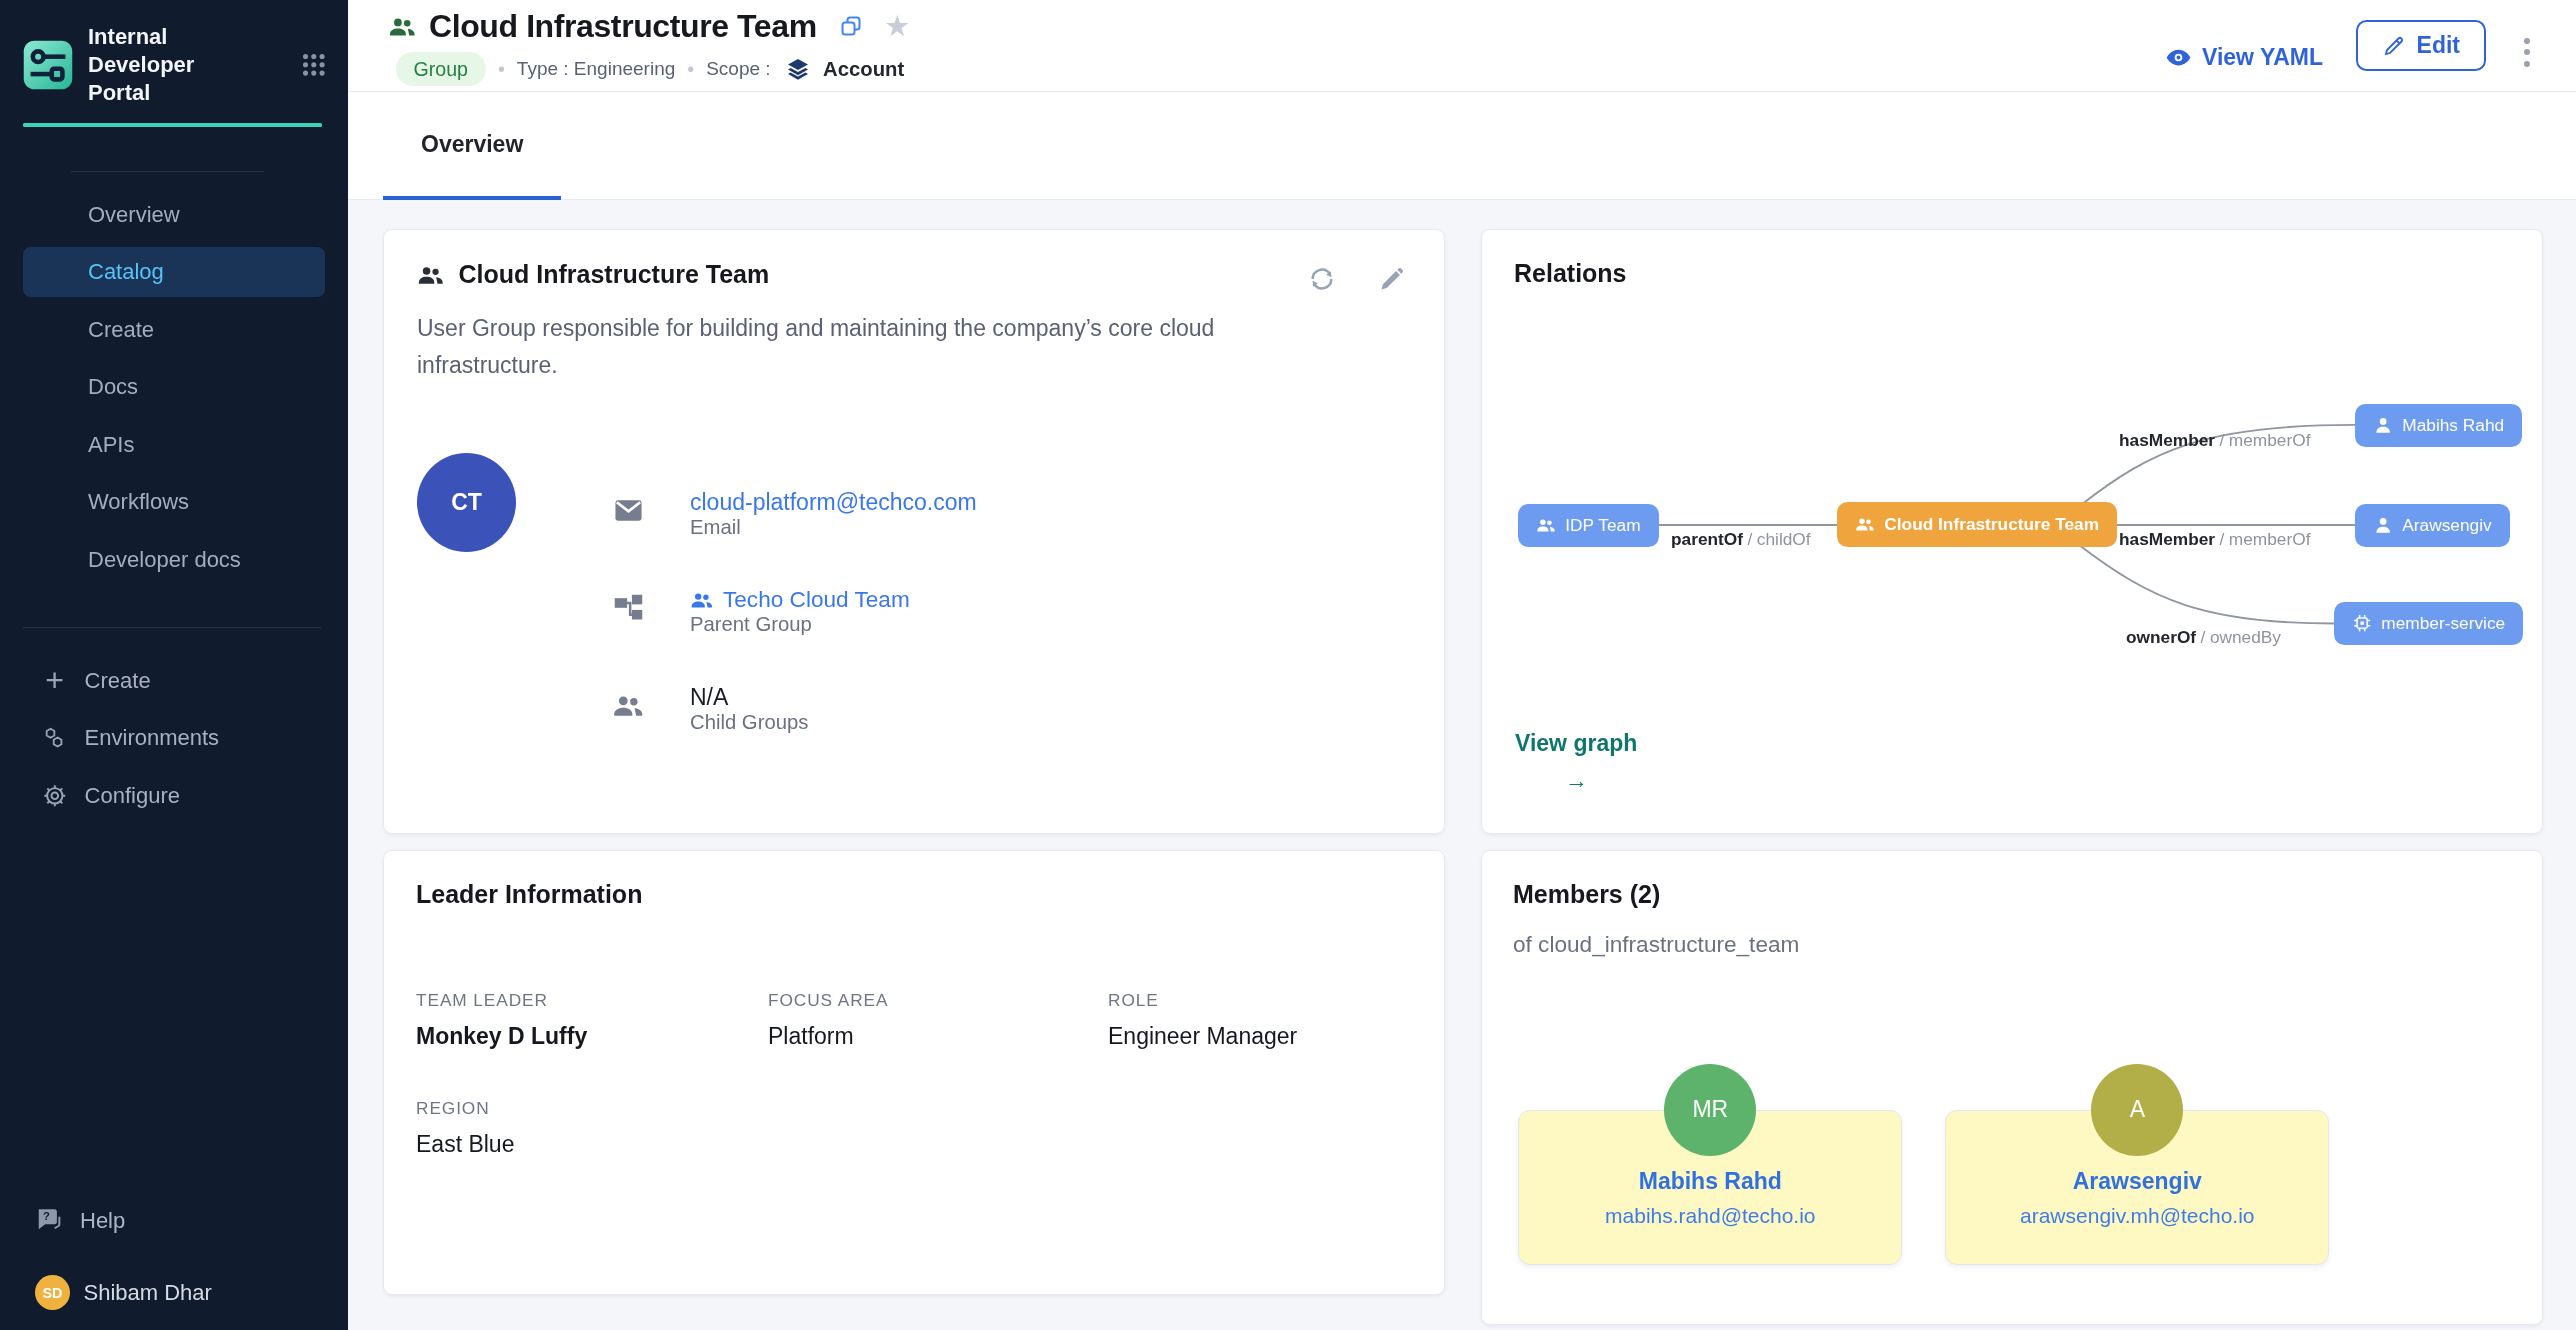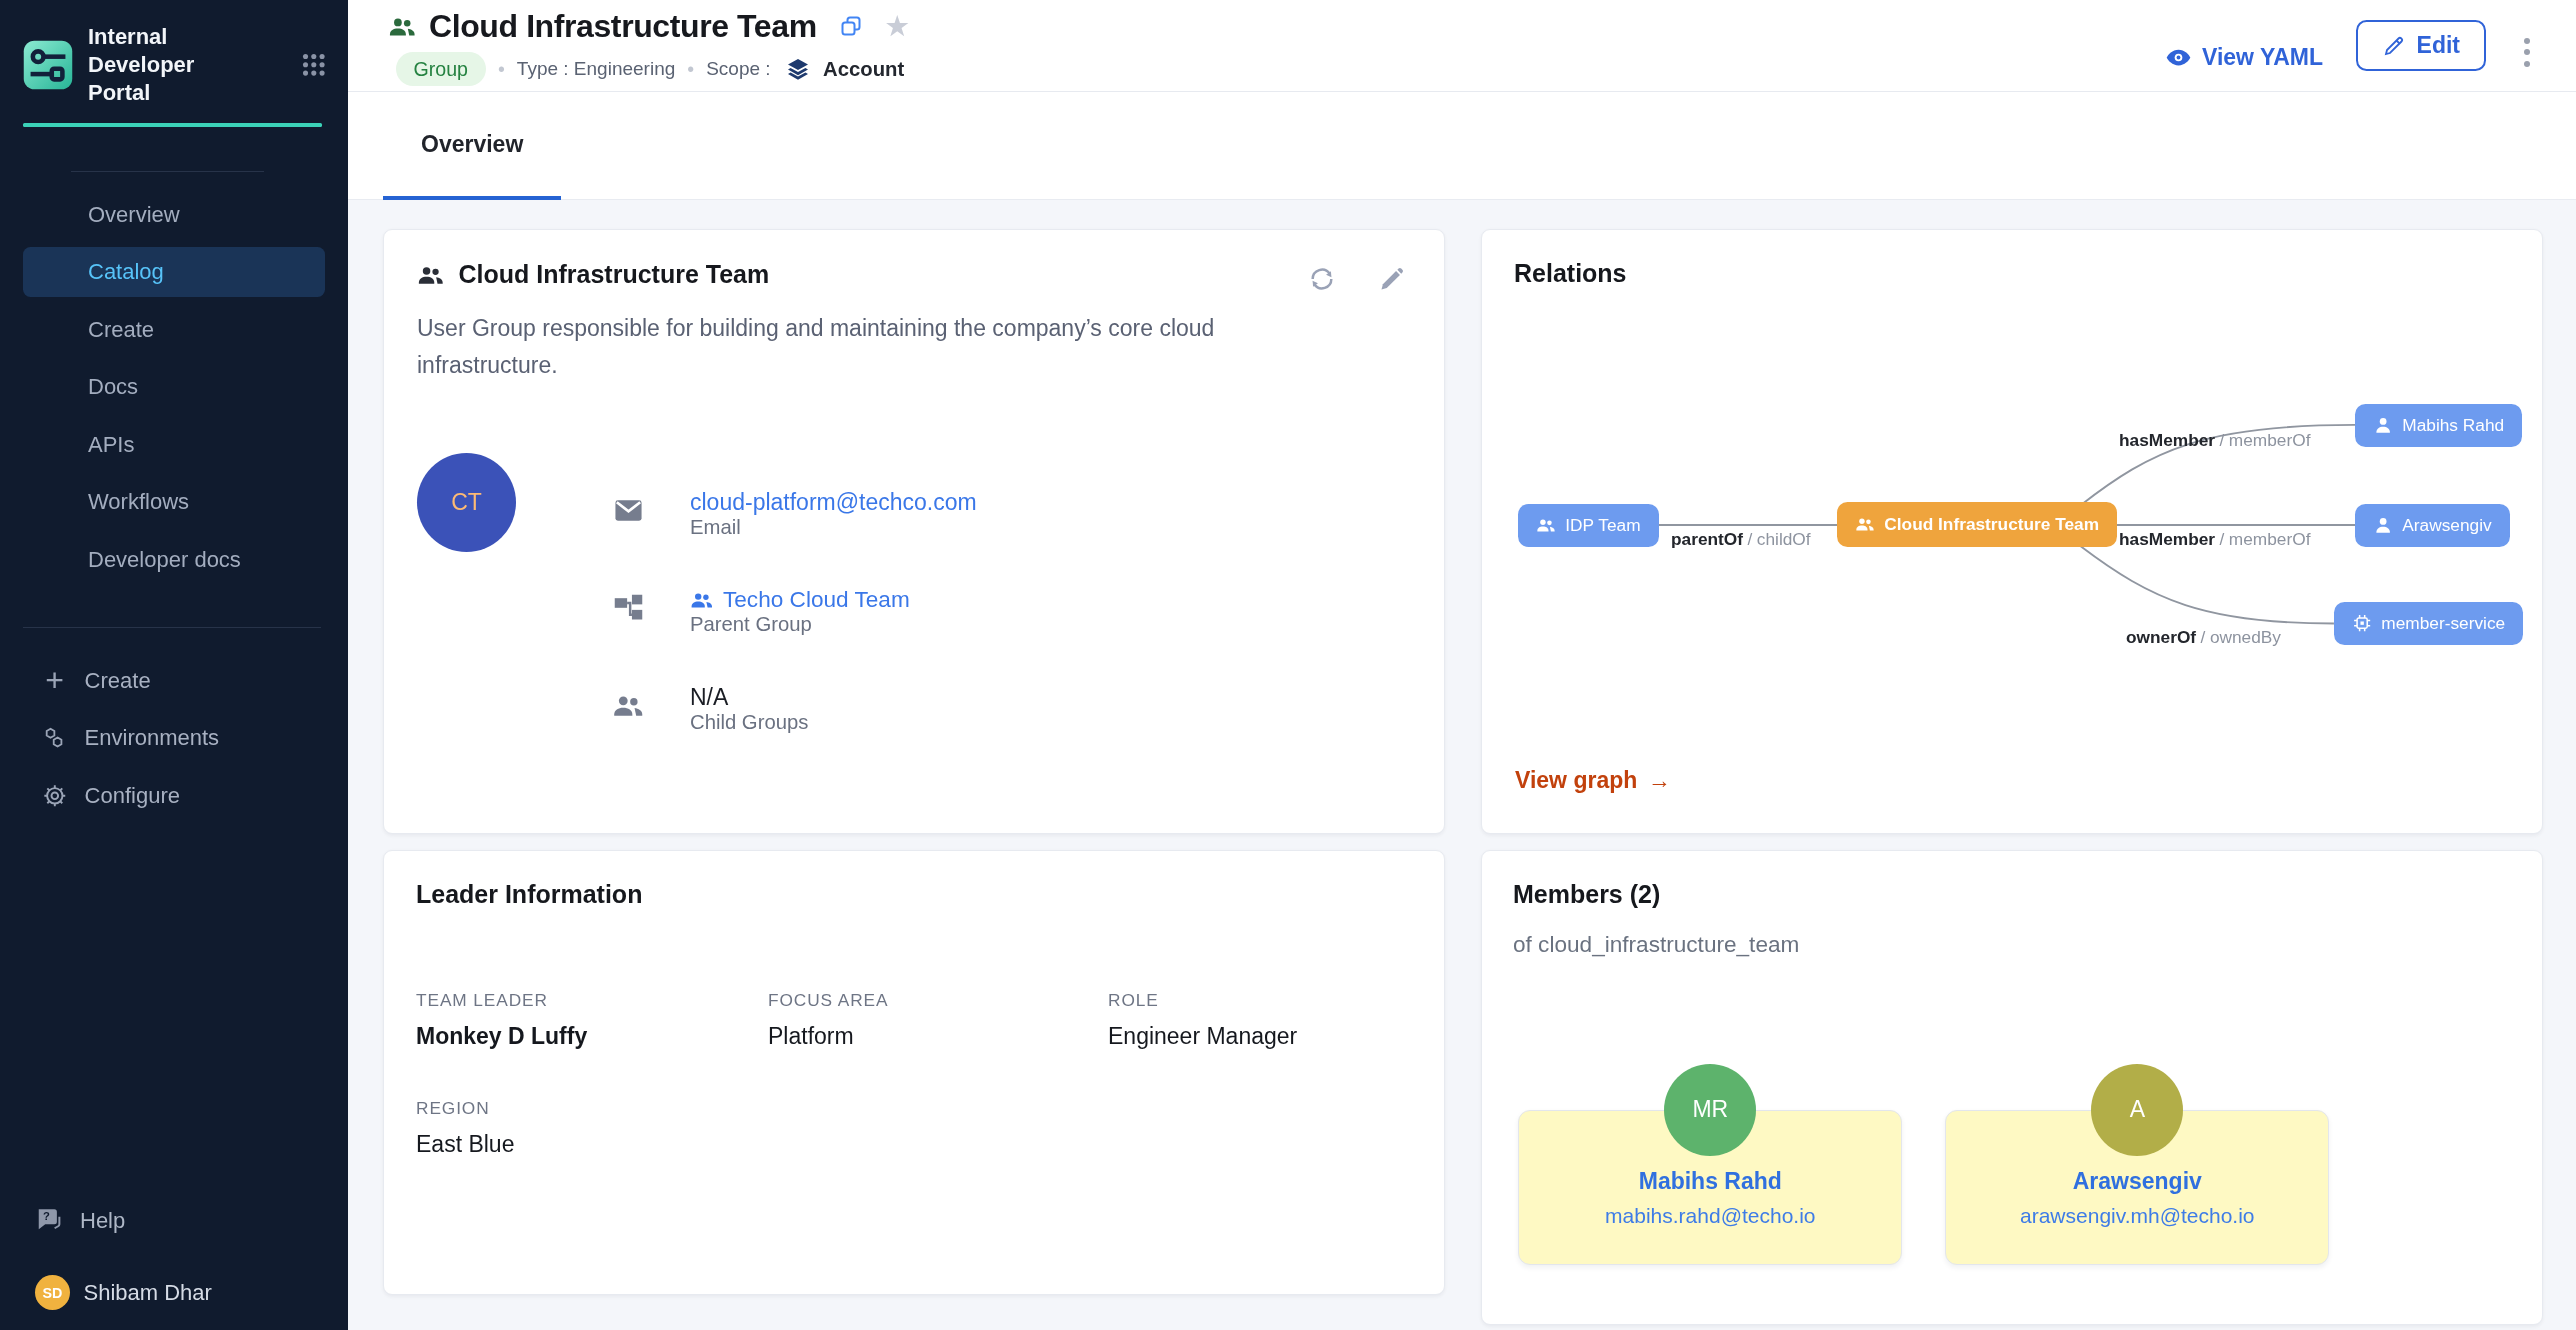--- a/index.html
+++ b/index.html
@@ -73,44 +73,44 @@
   .card-members { height:475px; padding:29px 31px; }
 
   .card-title-row { display:flex; align-items:center; gap:13.5px; }
   .card-title-icon { width:28px; height:28px; }
   .card-title { font-size:25px; font-weight:700; color:#16181d; }
   .card-actions { position:absolute; top:35px; right:38px; display:flex; gap:42px; }
   .card-actions svg { width:28px; height:28px; cursor:pointer; }
 
   .team-desc { margin-top:21px; font-size:23px; line-height:37px; color:#5a6173; width:828px; }
   .team-info { display:flex; margin-top:69px; }
-  .team-avatar { width:99px; height:99px; border-radius:50%; background:#3b52b8; color:#fdba74; font-size:23px;
-    font-weight:400; display:flex; align-items:center; justify-content:center; flex-shrink:0; }
+  .team-avatar { width:99px; height:99px; border-radius:50%; background:#3b52b8; color:#ffffff; font-size:23px;
+    font-weight:700; display:flex; align-items:center; justify-content:center; flex-shrink:0; }
   .info-rows { margin-left:96px; margin-top:36px; display:flex; flex-direction:column; gap:48px; }
   .info-row { display:flex; align-items:flex-start; gap:45px; }
   .info-row-icon { width:33px; height:33px; margin-top:4.5px; flex-shrink:0; }
   .info-value-link { font-size:23px; color:#3a77e8; cursor:pointer; }
   .info-value-plain { font-size:23px; color:#1a1d24; }
   .info-label { font-size:20.3px; color:#6a7181; margin-top:0; }
   .parent-link { display:flex; align-items:center; gap:9px; color:#3a77e8; font-size:22.6px; font-weight:500; cursor:pointer; }
   .parent-link svg { width:24px; height:24px; }
 
   
   .graph { position:absolute; left:0; top:0; width:1062px; height:605px; }
   .graph svg.edges { position:absolute; left:0; top:0; }
   .gnode { position:absolute; display:inline-flex; align-items:center; gap:9px; height:43px; padding:0 18px;
     border-radius:10.5px; color:#fff; font-size:17.3px; font-weight:500; cursor:pointer; white-space:nowrap; }
   .gnode svg { width:20.3px; height:20.3px; flex-shrink:0; }
   .gnode-blue { background:#6d9bef; }
   .gnode-orange { background:#efa43d; font-weight:700; height:45px; }
   .gedge-label { position:absolute; font-size:17.3px; color:#23262c; font-weight:600; white-space:nowrap; }
   .gedge-label .sep, .gedge-label .b { color:#8d939f; font-weight:400; }
   .gedge-label .sep { margin:0 4.5px; }
-  .view-graph { position:absolute; left:33px; bottom:39px; font-size:23px; font-weight:700; color:#c2410c;
-    cursor:pointer; display:flex; align-items:center; gap:10.5px; }
+  .view-graph { position:absolute; left:33px; bottom:39px; font-size:23px; font-weight:700; color:#0f766e;
+    cursor:pointer; display:flex; align-items:center; gap:10.5px;flex-direction:column; }
 
   
   .leader-grid { margin-top:81px; display:grid; grid-template-columns:352px 340px 1fr; row-gap:48px; }
   .field-label { font-size:17.3px; letter-spacing:0.9px; color:#6e7585; font-weight:500; }
   .field-value { margin-top:12px; font-size:23px; color:#15181e; }
   .field-value.bold { font-weight:700; }
 
   
   .members-subtitle { margin-top:22.6px; font-size:22.6px; color:#6a7280; }
   .members-row { margin-top:152px; display:flex; gap:43px; padding-left:5.3px; }

